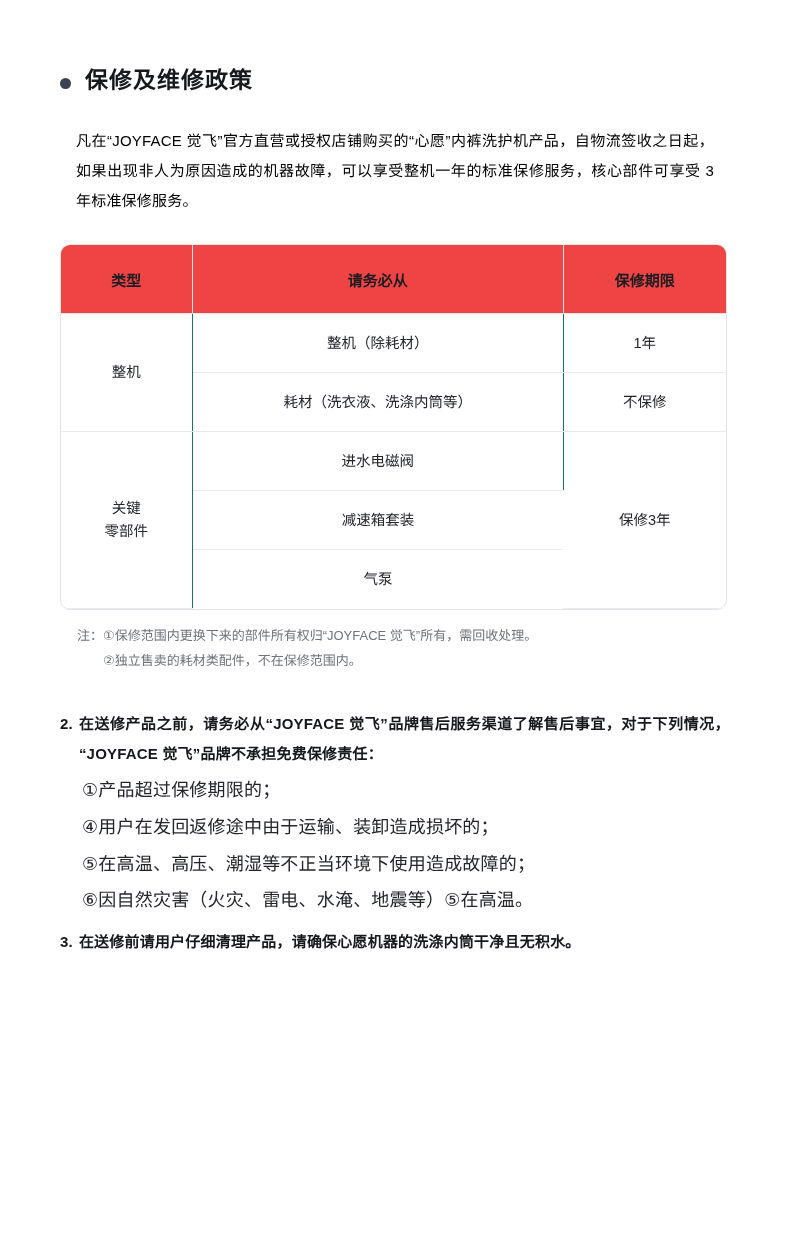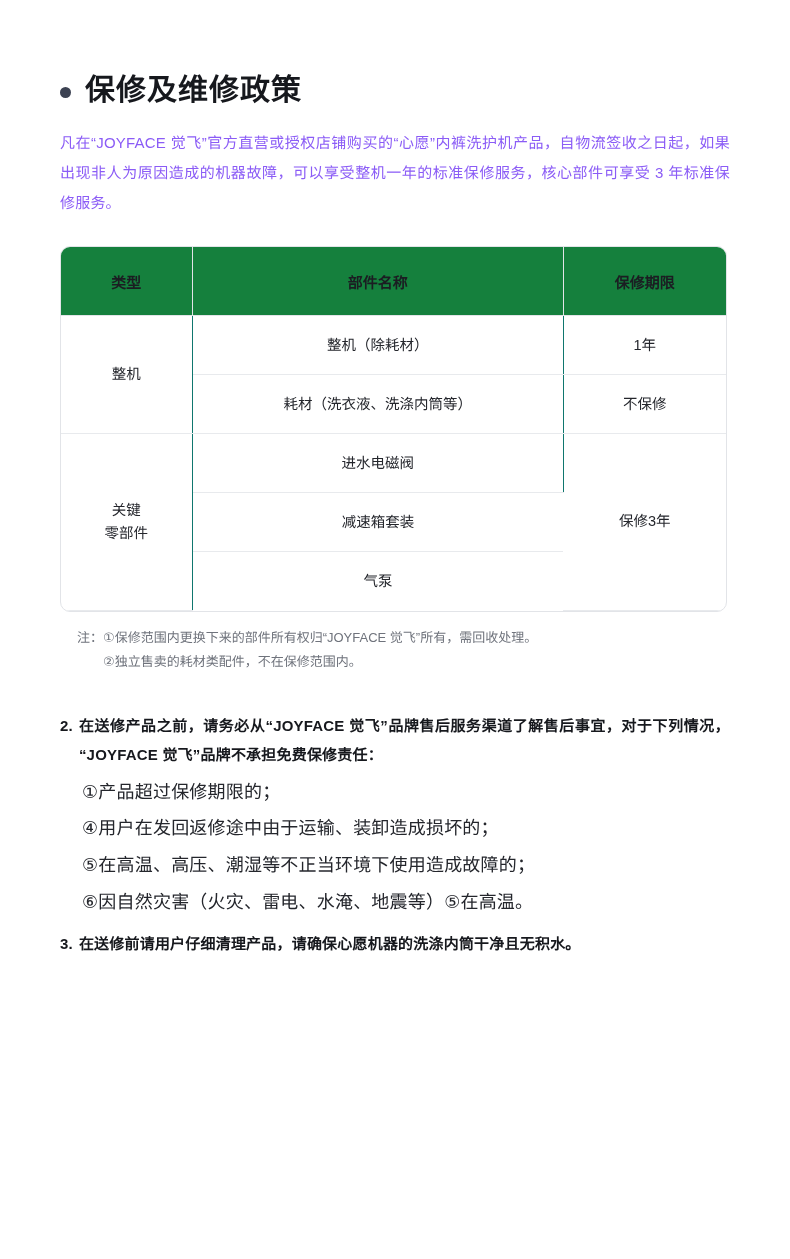--- a/index.html
+++ b/index.html
@@ -31,60 +31,60 @@
   }
   .bullet-dot {
     width: 11px;
     height: 11px;
     border-radius: 50%;
     background: #3c4252;
     flex: 0 0 auto;
     margin-top: 4px;
   }
   .page-title {
-    font-size: 30px;
+    font-size: 23px;
     font-weight: bold;
     letter-spacing: 1px;
     color: #16181d;
     line-height: 1.2;
   }
 
   
   .section-heading {
     font-size: 14.5px;
     font-weight: bold;
     color: #16181d;
     margin: 40px 0 10px 0;
     letter-spacing: .2px;
   }
   .para {
     font-size: 15px;
     line-height: 2.0;
-    color: #8b5cf6;
+    color: #000000;
     letter-spacing: .2px;
     text-align: justify;
-    margin: 0;
+    margin: 16px;
   }
 
   
   .table-wrap {
     margin: 28px 0 0 0;
     border: 1px solid #e2e4e8;
     border-radius: 10px;
     overflow: hidden;
     width: 665px;
   }
   table.warranty {
     border-collapse: collapse;
     width: 100%;
     font-size: 14.5px;
     color: #24262c;
   }
   table.warranty th {
-    background: #15803d;
+    background: #ef4444;
     font-weight: bold;
     height: 66px;
     color: #1b1d22;
     font-size: 15px;
     border-right: 1px solid #e2e4e8;
     border-bottom: 1px solid #e2e4e8;
   }
   table.warranty th:last-child { border-right: none; }
   table.warranty td {
     height: 56px;
@@ -145,21 +145,21 @@
     <h1 class="page-title">保修及维修政策</h1>
   </div>
 
   <p class="para">凡在“JOYFACE 觉飞”官方直营或授权店铺购买的“心愿”内裤洗护机产品，自物流签收之日起，如果出现非人为原因造成的机器故障，可以享受整机一年的标准保修服务，核心部件可享受 3 年标准保修服务。</p>
 
   <div class="table-wrap">
     <table class="warranty">
       <thead>
         <tr>
           <th class="col-type">类型</th>
-          <th class="col-part">部件名称</th>
+          <th class="col-part">请务必从</th>
           <th class="col-term">保修期限</th>
         </tr>
       </thead>
       <tbody>
         <tr>
           <td class="col-type cell-multi" rowspan="2">整机</td>
           <td class="col-part">整机（除耗材）</td>
           <td class="col-term">1年</td>
         </tr>
         <tr>

